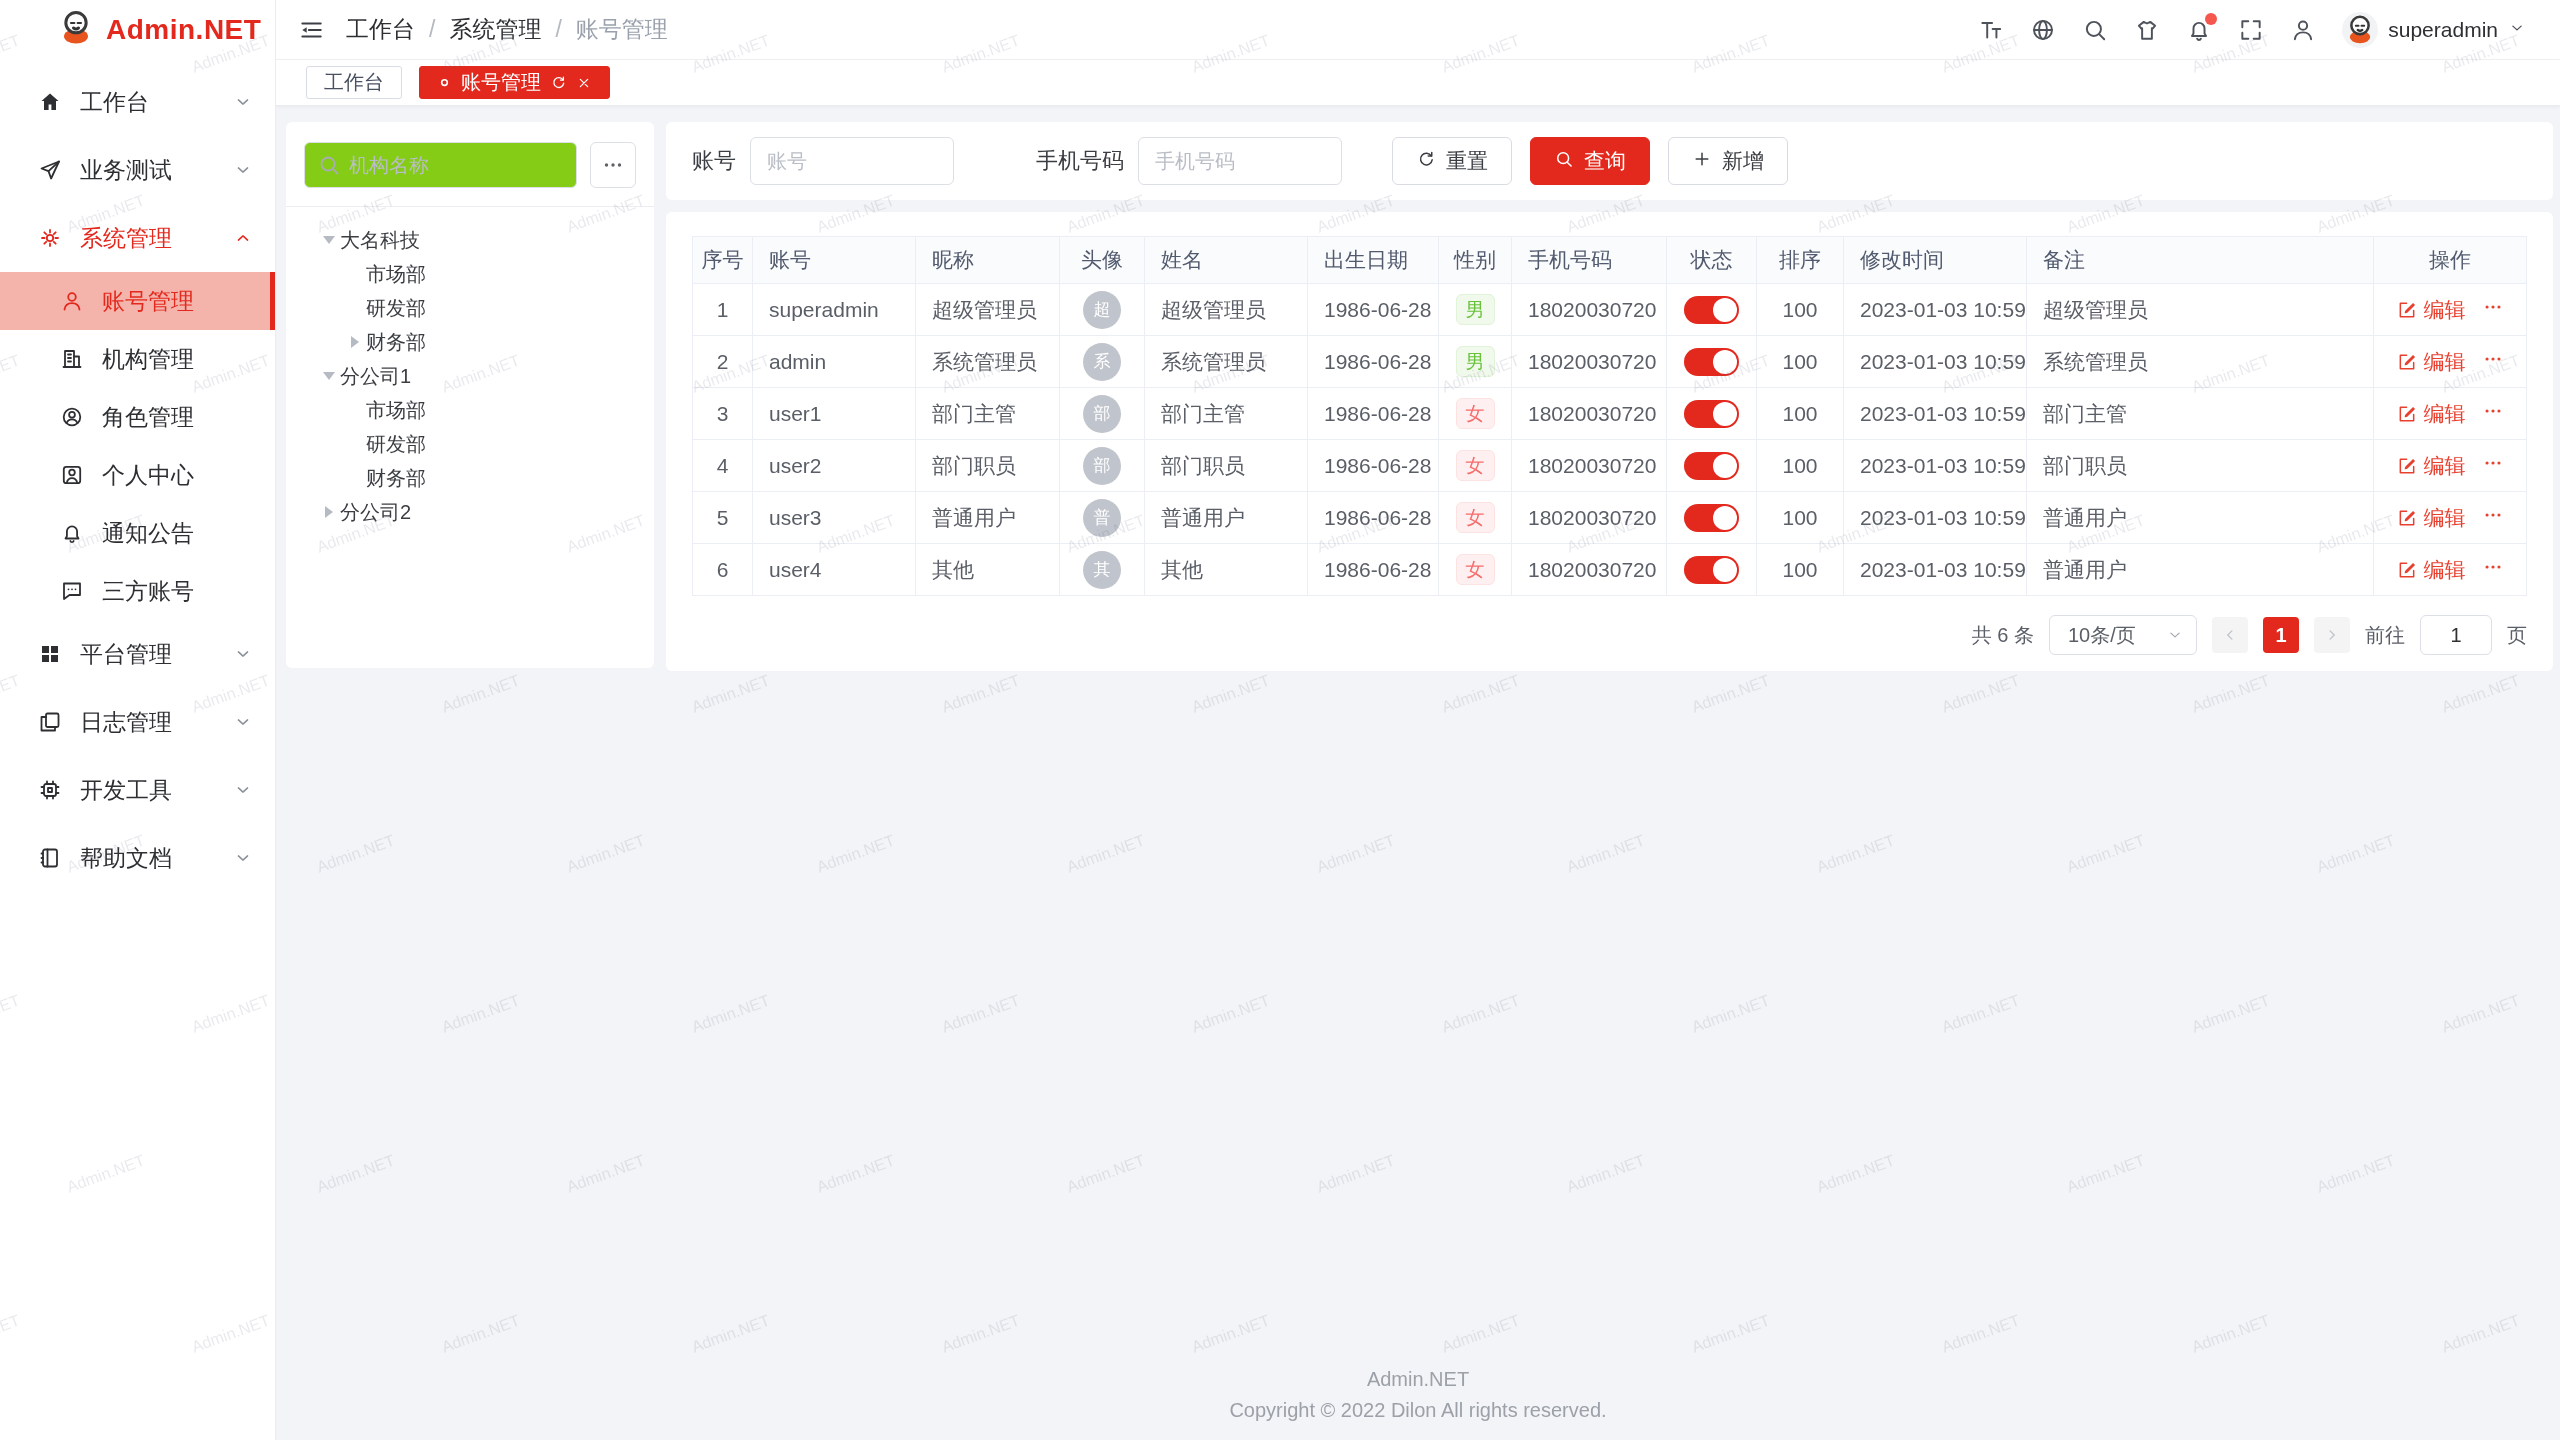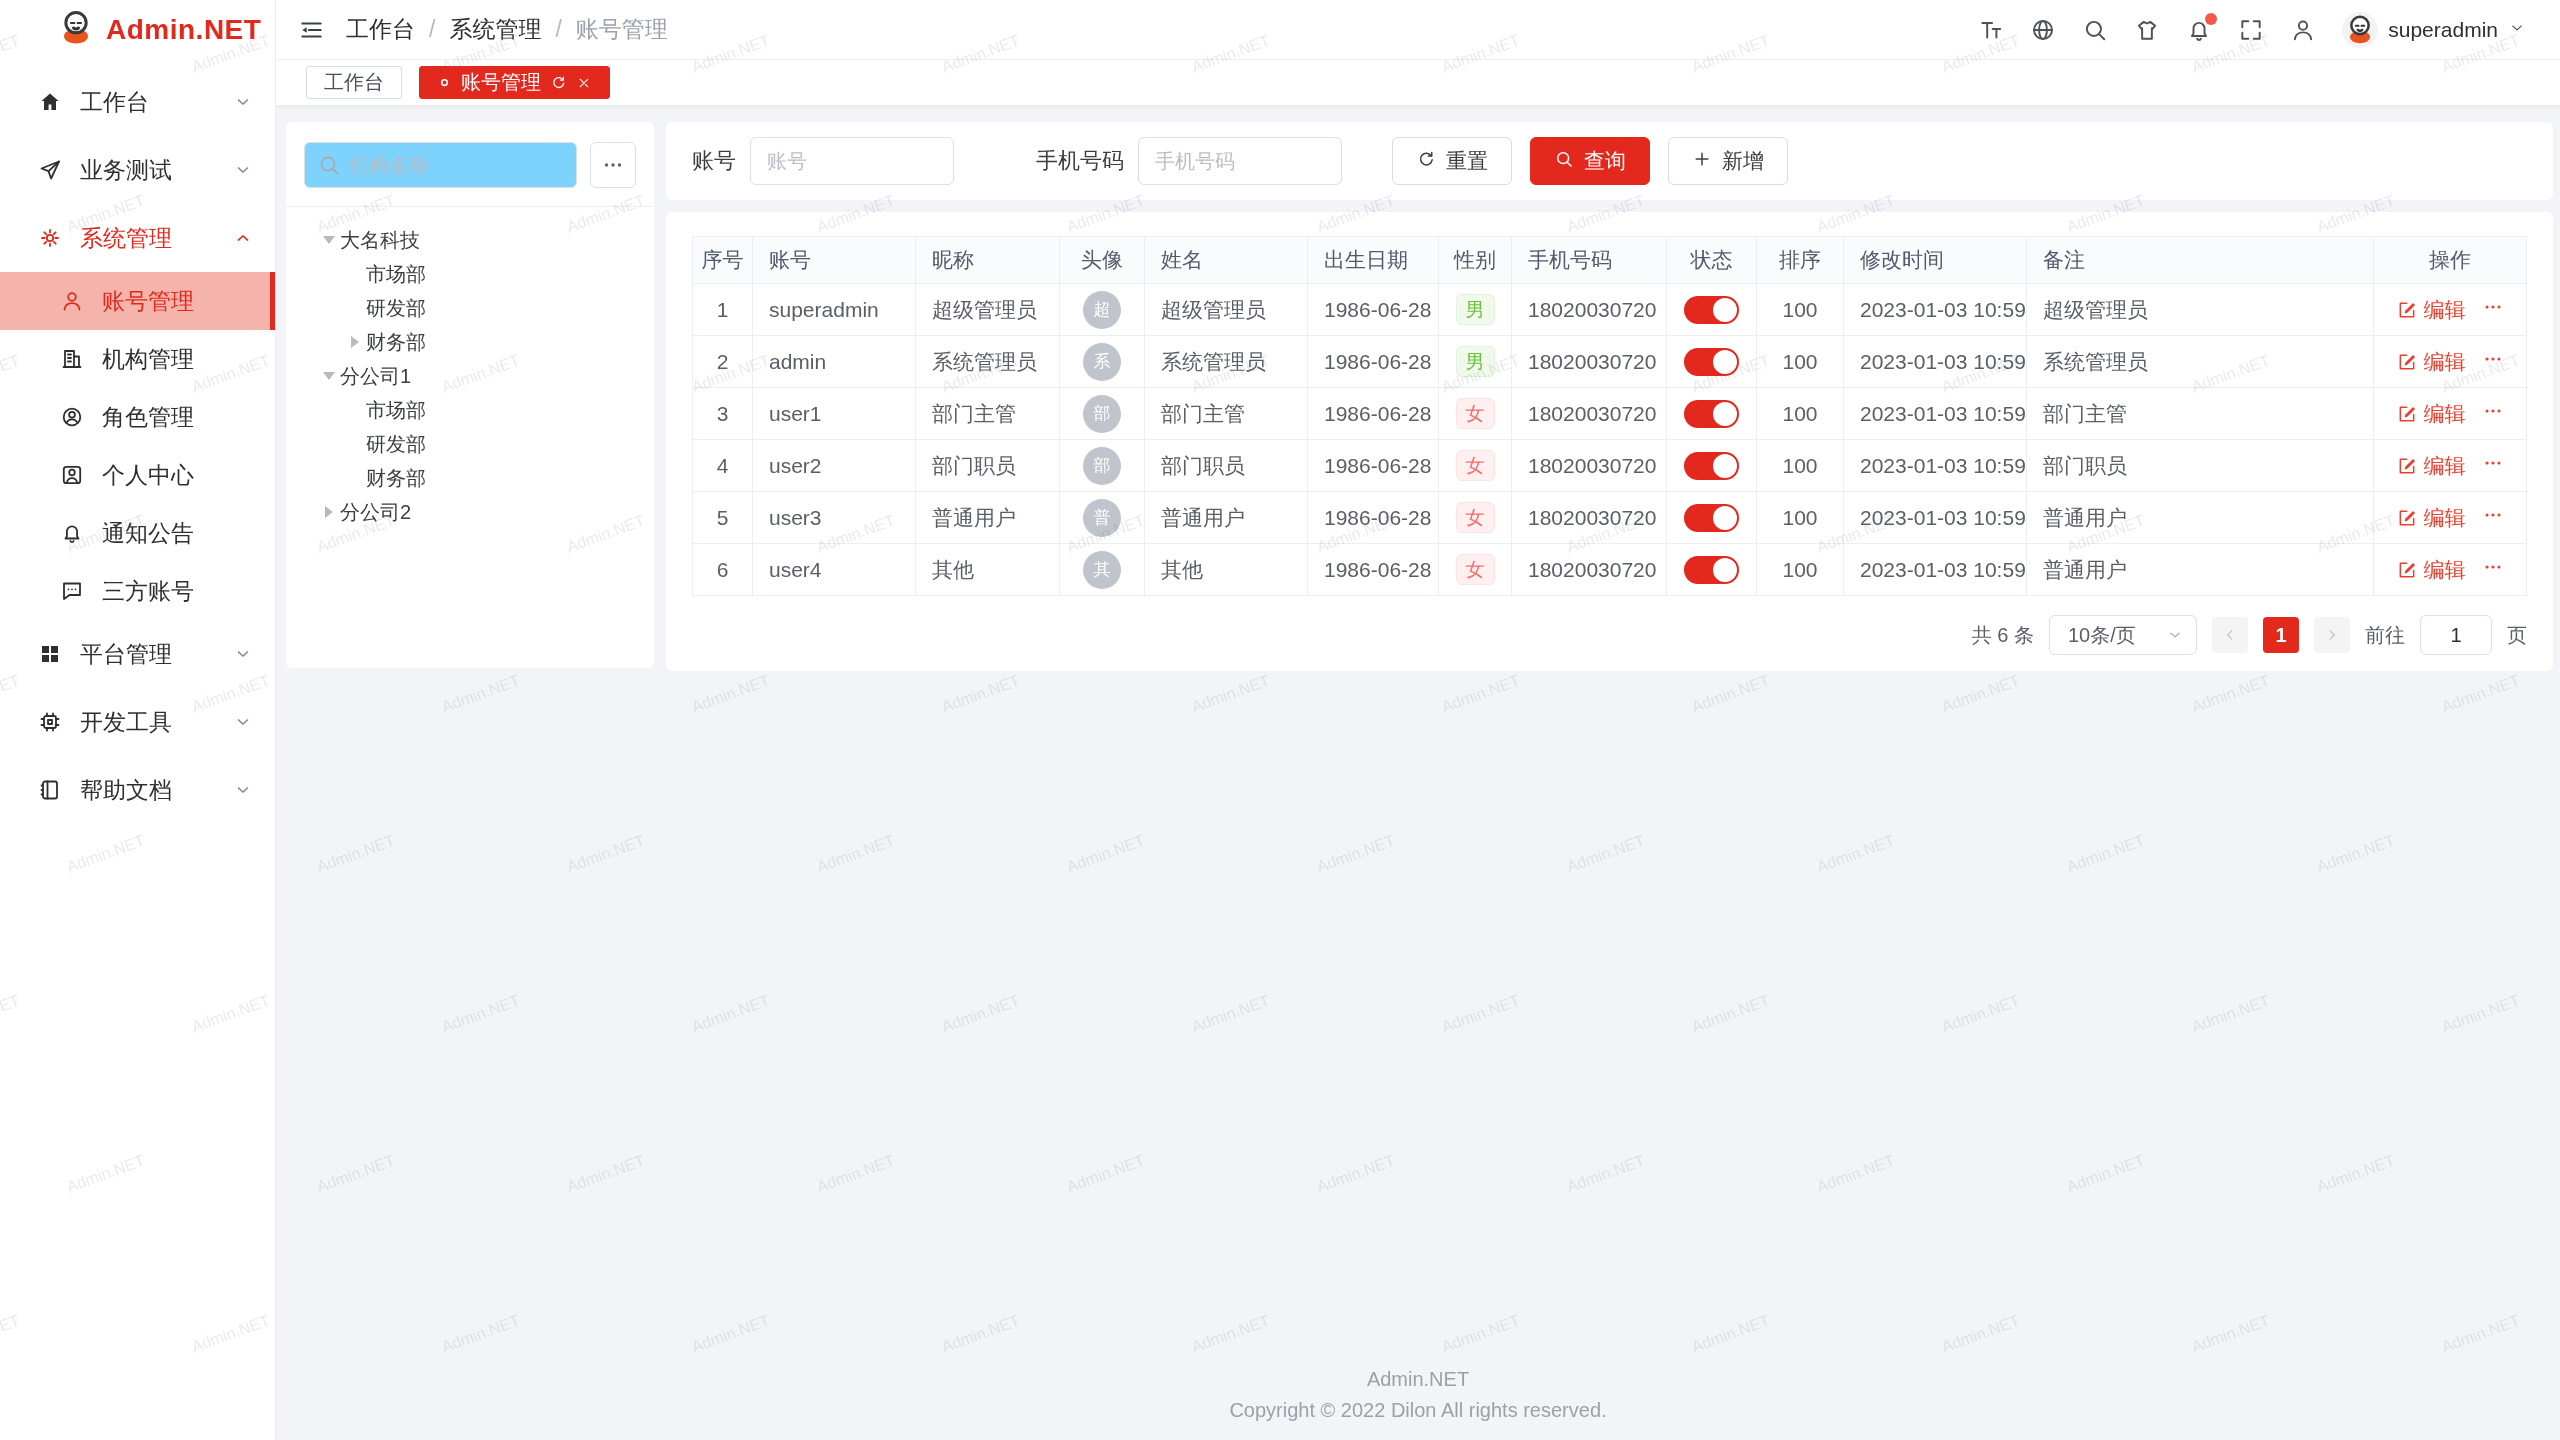--- a/index.html
+++ b/index.html
@@ -55,21 +55,21 @@
   .tab .t-ic { display:flex; }
 
   
   .content { display:flex; gap:12px; padding:16px 12px 0 10px; }
   .card { background:#fff; border-radius:6px; }
 
   .tree-card { width:368px; height:546px; padding:20px 18px; flex:none; }
   .tree-search { display:flex; gap:13px; }
   .tree-input-wrap { position:relative; flex:1; }
   .tree-input { width:100%; height:46px; border:1px solid #dcdfe6; border-radius:6px;
-    padding:0 12px 0 44px; font-size:20px; color:#303133; outline:none; background:#7dd3fc; }
+    padding:0 12px 0 44px; font-size:20px; color:#303133; outline:none; background:#84cc16; }
   .tree-input::placeholder { color:#b9bdc6; }
   .tree-input-wrap .s-ic { position:absolute; left:13px; top:11px; color:#a8acb5; }
   .tree-more-btn { width:46px; height:46px; border:1px solid #dcdfe6; border-radius:6px;
     background:#fff; display:flex; align-items:center; justify-content:center; color:#606266; cursor:pointer; }
   .tree-divider { border-top:1px solid #ededf1; margin:18px -18px 0; }
   .tree { margin-top:16px; }
   .tree-node { height:34px; display:flex; align-items:center; font-size:20px; color:#3a3d42; cursor:pointer; }
   .tree-node .t-arrow { width:22px; display:flex; justify-content:center; flex:none; }
   .tri-down { width:0; height:0; border-left:6px solid transparent; border-right:6px solid transparent;
     border-top:8px solid #b6bac2; }
@@ -354,20 +354,34 @@
         <span>平台管理</span>
         <span class="chev">
           <svg viewBox="0 0 24 24" width="20" height="20" fill="none" stroke="currentColor" stroke-width="1.8" stroke-linecap="round" stroke-linejoin="round">
             <path d="m6.5 9.5 5.5 5 5.5-5"></path>
           </svg>
         </span>
       </div>
       <div class="menu-item">
         <span class="menu-icon">
           <svg viewBox="0 0 24 24" width="24" height="24" fill="none" stroke="currentColor" stroke-width="1.8" stroke-linecap="round" stroke-linejoin="round">
+            <rect x="8" y="3.5" width="12.5" height="13.5" rx="1.5"></rect>
+            <path d="M8 7H3.5v13.5H17V17"></path>
+          </svg>
+        </span>
+        <span>日志管理</span>
+        <span class="chev">
+          <svg viewBox="0 0 24 24" width="20" height="20" fill="none" stroke="currentColor" stroke-width="1.8" stroke-linecap="round" stroke-linejoin="round">
+            <path d="m6.5 9.5 5.5 5 5.5-5"></path>
+          </svg>
+        </span>
+      </div>
+      <div class="menu-item">
+        <span class="menu-icon">
+          <svg viewBox="0 0 24 24" width="24" height="24" fill="none" stroke="currentColor" stroke-width="1.8" stroke-linecap="round" stroke-linejoin="round">
             <rect x="6" y="6" width="12" height="12" rx="2"></rect>
             <rect x="10" y="10" width="4" height="4"></rect>
             <path d="M9 3.5V6M15 3.5V6M9 18v2.5M15 18v2.5M3.5 9H6M3.5 15H6M18 9h2.5M18 15h2.5"></path>
           </svg>
         </span>
         <span>开发工具</span>
         <span class="chev">
           <svg viewBox="0 0 24 24" width="20" height="20" fill="none" stroke="currentColor" stroke-width="1.8" stroke-linecap="round" stroke-linejoin="round">
             <path d="m6.5 9.5 5.5 5 5.5-5"></path>
           </svg>

